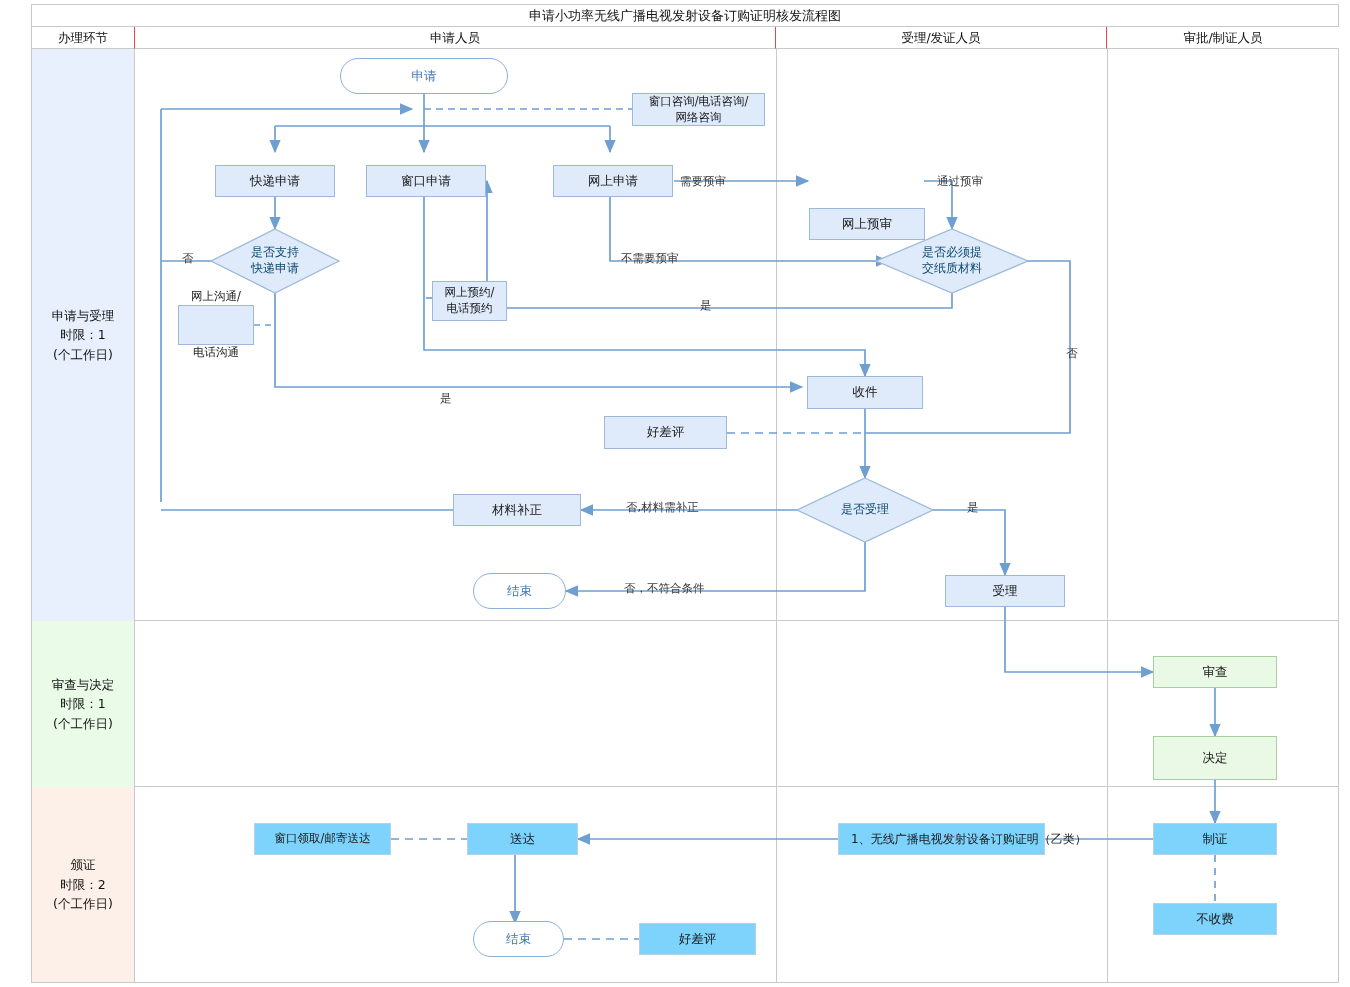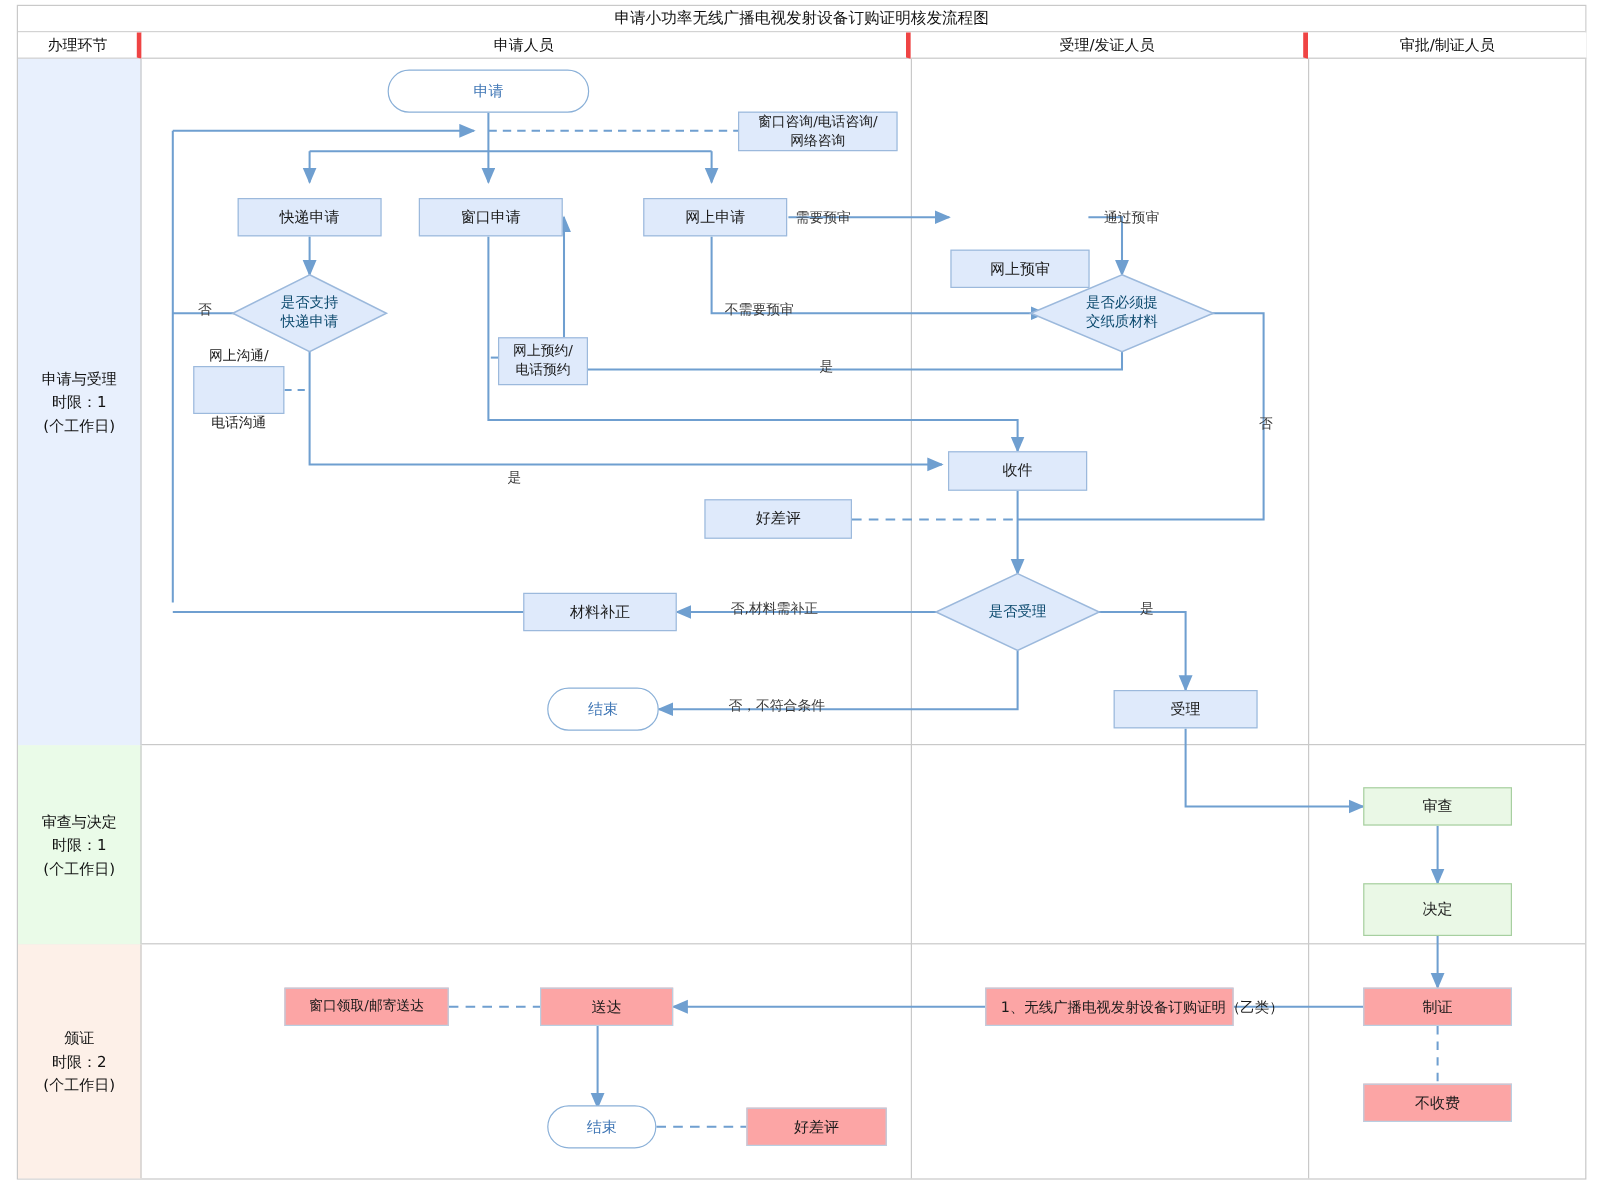--- a/index.html
+++ b/index.html
@@ -1,34 +1,34 @@
 <!DOCTYPE html>
 <html><head>
 <meta charset="utf-8">
 <style>
   html,body{margin:0;padding:0;background:#ffffff;}
   body{font-family:"DejaVu Sans","Liberation Sans",sans-serif;}
   #page{position:relative;width:1350px;height:987px;overflow:hidden;background:#fff;}
-  #sheet{position:absolute;left:14px;top:4px;width:1308px;height:979px;border:1px solid #c9c9c9;box-sizing:border-box;}
+  #sheet{position:absolute;left:31px;top:4px;width:1308px;height:979px;border:1px solid #c9c9c9;box-sizing:border-box;}
   .title-bar{position:absolute;left:0;top:0;width:100%;height:22px;line-height:22px;text-align:center;
              font-size:13px;color:#111;border-bottom:1px solid #c9c9c9;box-sizing:border-box;background:#fff;}
   .hdr{position:absolute;top:22px;height:22px;line-height:22px;text-align:center;font-size:12.5px;color:#111;
-       border-bottom:1px solid #c9c9c9;border-right:4px solid #ef4444;box-sizing:border-box;background:#fff;}
+       border-bottom:1px solid #c9c9c9;border-right:1px solid #ef4444;box-sizing:border-box;background:#fff;}
   .hdr.last{border-right:none;}
   .lane{position:absolute;left:0;box-sizing:border-box;border-bottom:1px solid #c9c9c9;}
   .lane-label{position:absolute;left:0;width:103px;box-sizing:border-box;border-right:1px solid #c9c9c9;
               display:flex;align-items:center;justify-content:center;text-align:center;font-size:12.5px;
               color:#111;line-height:1.55;}
   .vline{position:absolute;width:0;border-left:1px solid #c9c9c9;}
   svg{position:absolute;left:0;top:0;overflow:visible;}
   .node{position:absolute;box-sizing:border-box;display:flex;align-items:center;justify-content:center;
         text-align:center;font-size:12.5px;line-height:1.35;color:#1a1a1a;}
   .n-blue{background:#dfeafb;border:1px solid #9cb9dc;}
   .n-green{background:#eaf8e6;border:1px solid #a7cfa0;text-align:center;}
-  .n-peach{background:#fca5a5;border:1px solid #b9cfe2;}
+  .n-peach{background:#7dd3fc;border:1px solid #b9cfe2;}
   .n-term{background:#ffffff;border:1px solid #8ab0d8;border-radius:22px;color:#3f76b5;}
   .n-overflow{white-space:nowrap;overflow:visible;}
   .edge-label{position:absolute;font-size:11.5px;color:#3a3a3a;background:transparent;white-space:nowrap;}
   .edge-label.vert{writing-mode:vertical-rl;text-orientation:upright;}
   .diamond{position:absolute;}
   .diamond .dtext{position:absolute;left:0;top:0;width:100%;height:100%;display:flex;align-items:center;
                   justify-content:center;text-align:center;font-size:12px;line-height:1.3;color:#0c4a6e;}
 </style>
 </head>
 <body>

